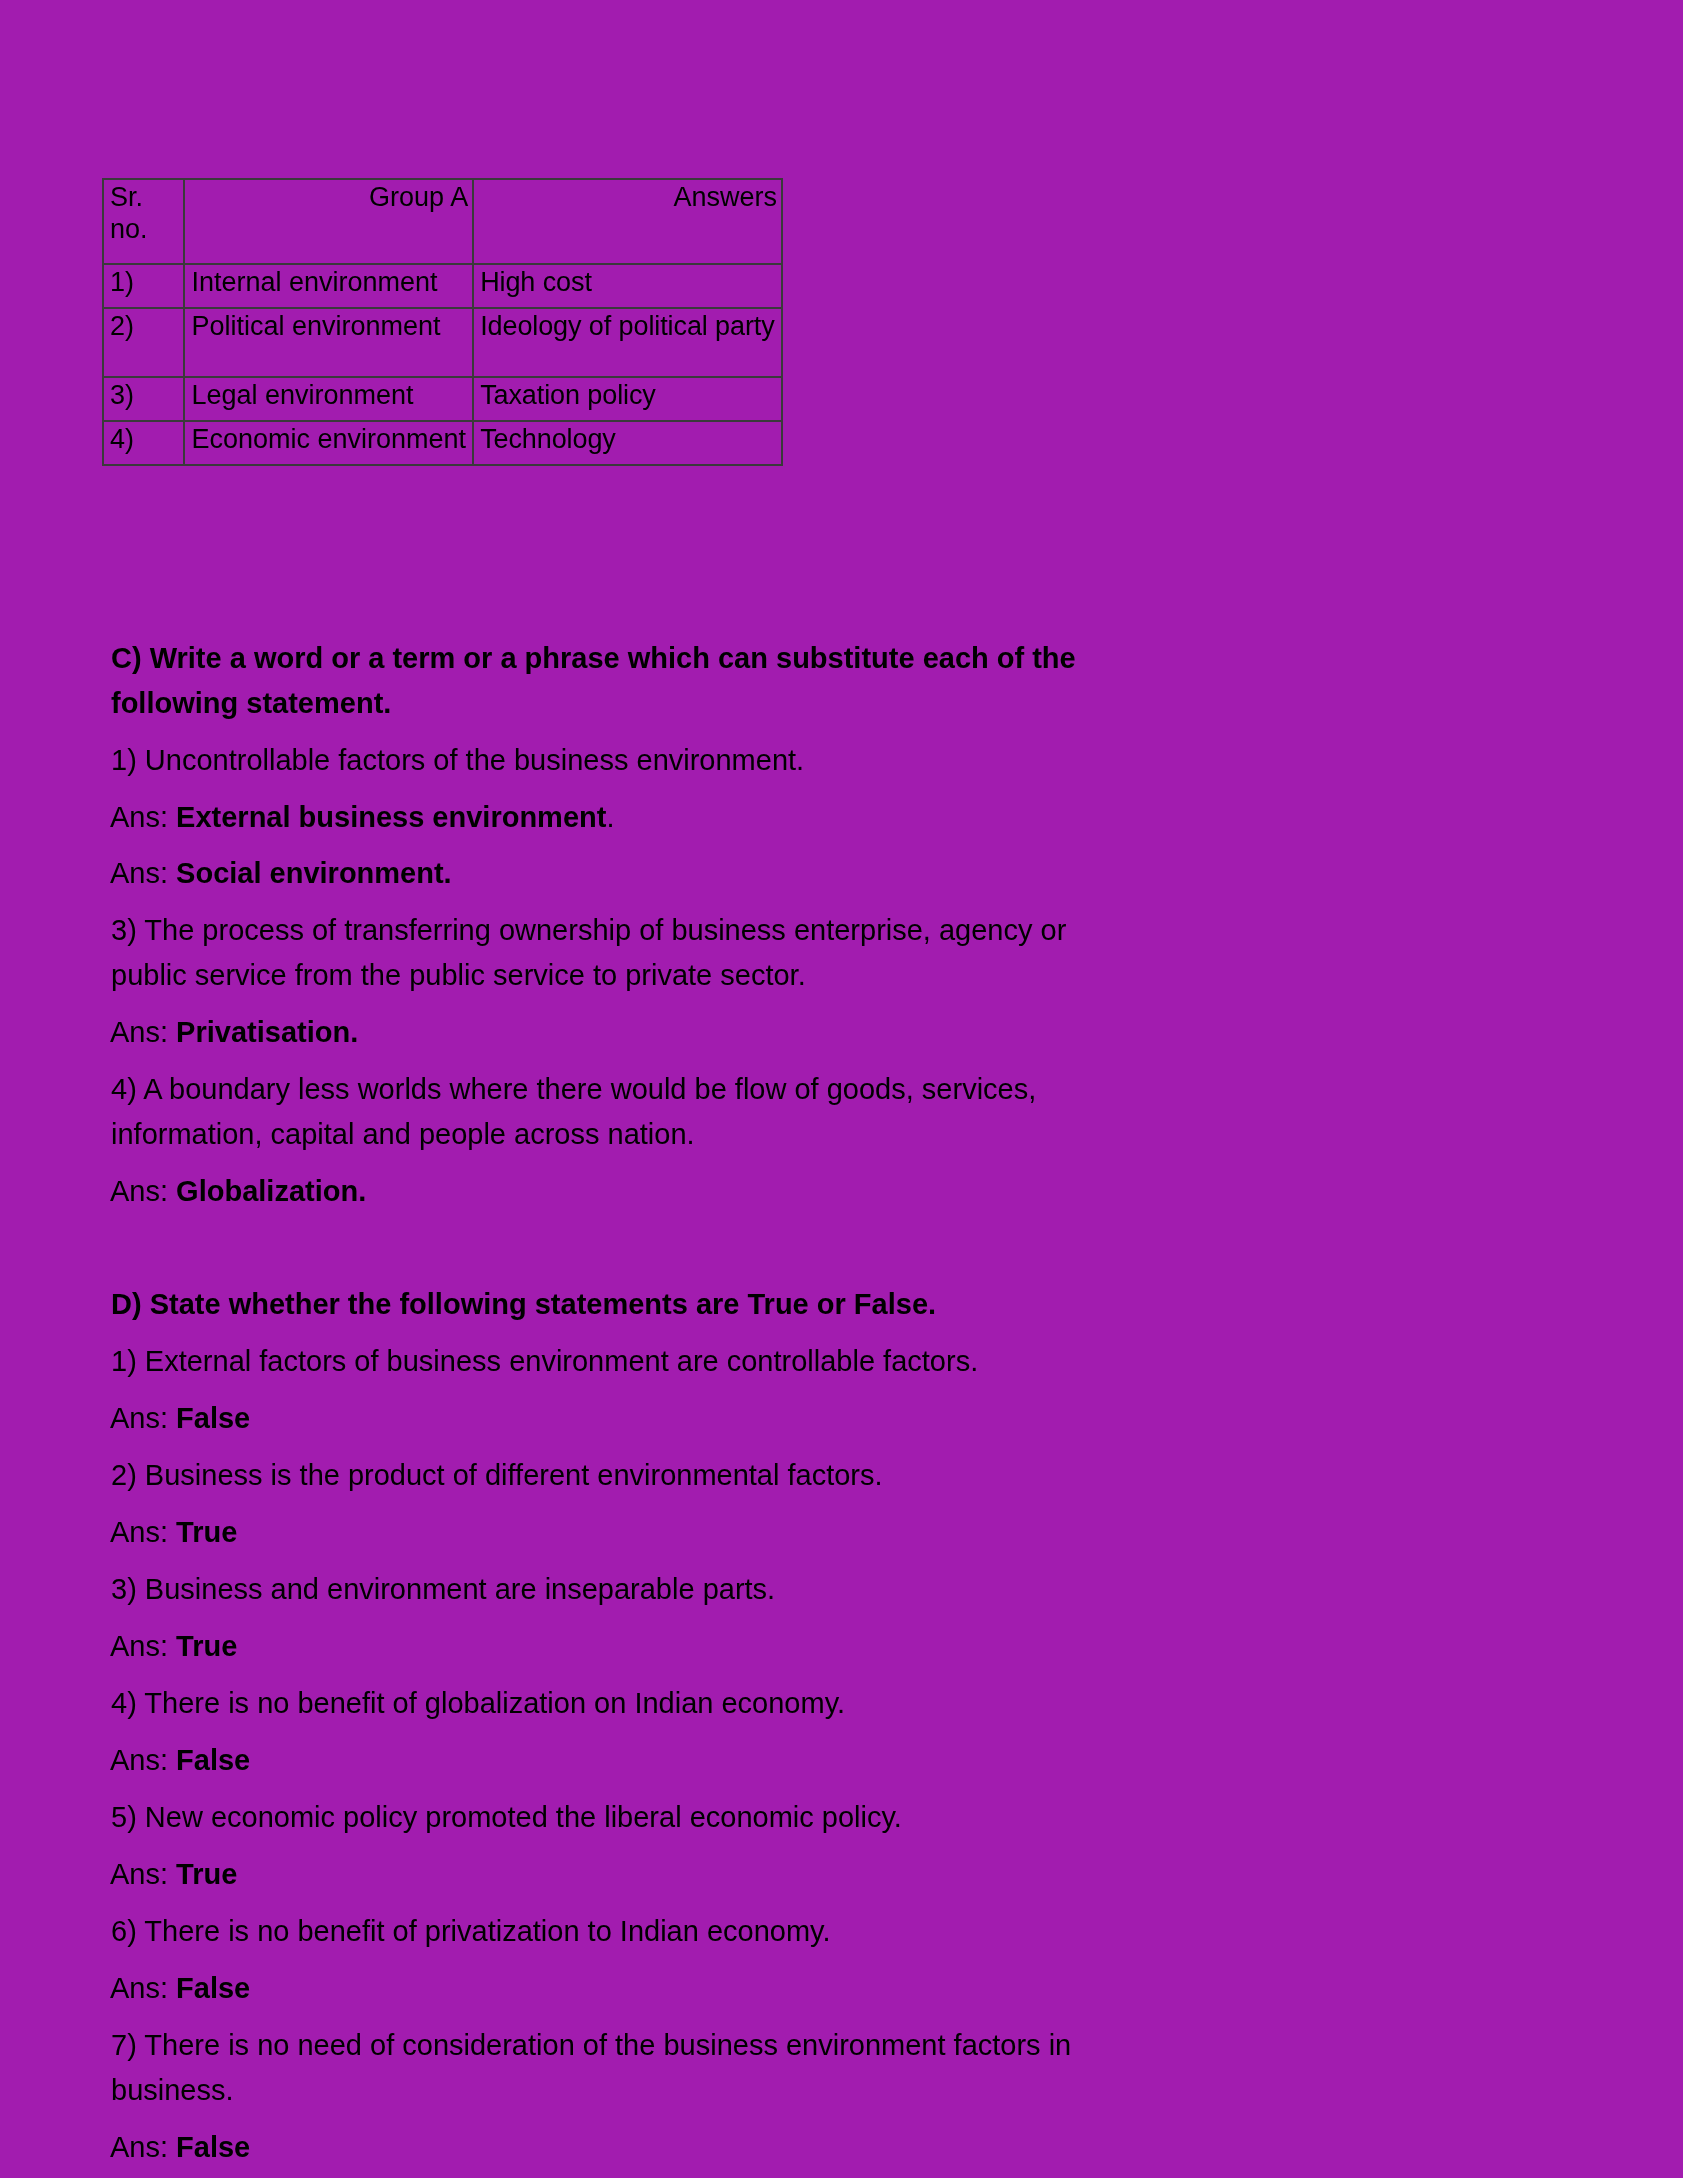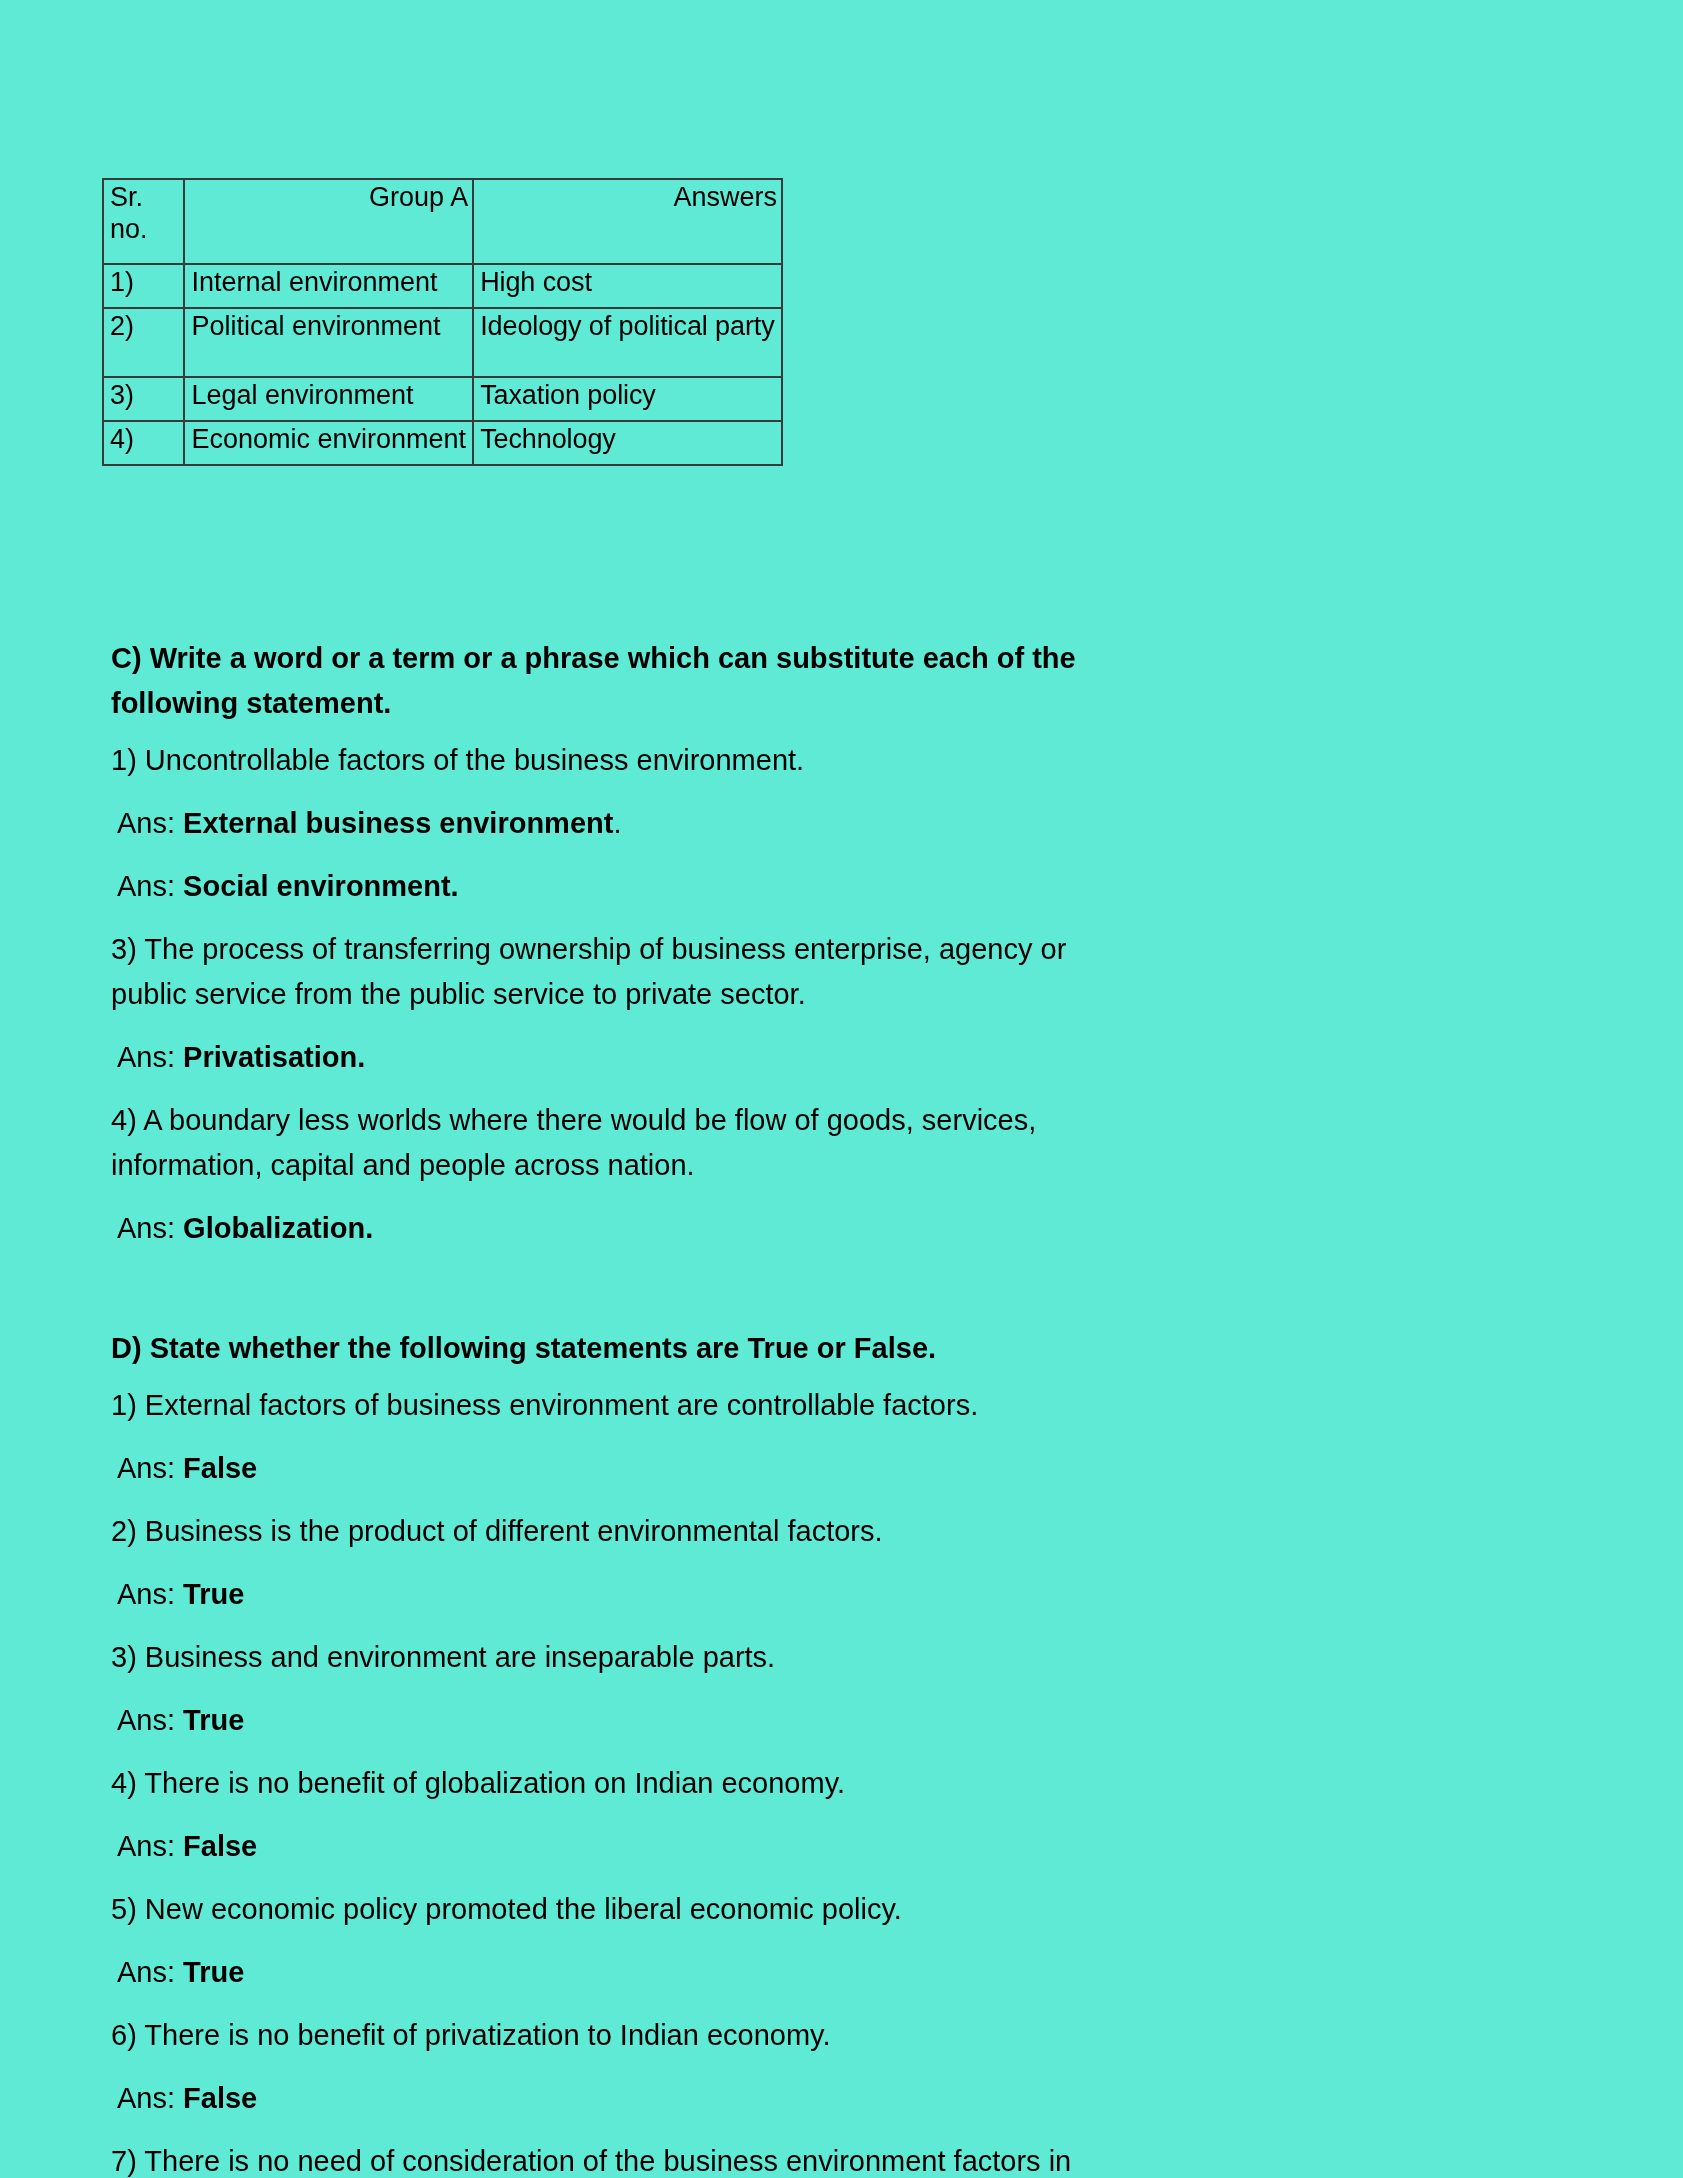--- a/index.html
+++ b/index.html
@@ -13,21 +13,21 @@
     font-family: "Liberation Sans", sans-serif;
     color: #000000;
     position: relative;
     overflow: hidden;
   }
   .page {
     position: absolute;
     left: 0; top: 0;
     width: 1683px;
     height: 2178px;
-    background: #5eead4;
+    background: #a21caf;
   }
 
   
   .match-table-wrap {
     position: absolute;
     left: 102px;
     top: 178px;
     width: 681px;
   }
   table.match-table {
@@ -78,21 +78,21 @@
   }
   .sec-heading {
     font-weight: bold;
     margin: 12px;
   }
   .q-line {
     margin: 12px;
     font-weight: normal;
   }
   .ans-line {
-    margin: 18px;
+    margin: 11px;
   }
   .ans-label { font-weight: normal; }
   .ans-value { font-weight: bold; }
   .ans-tail  { font-weight: normal; }
   .gap { height: 45px; }
 </style>
 </head>
 <body>
 
 <div class="page">

